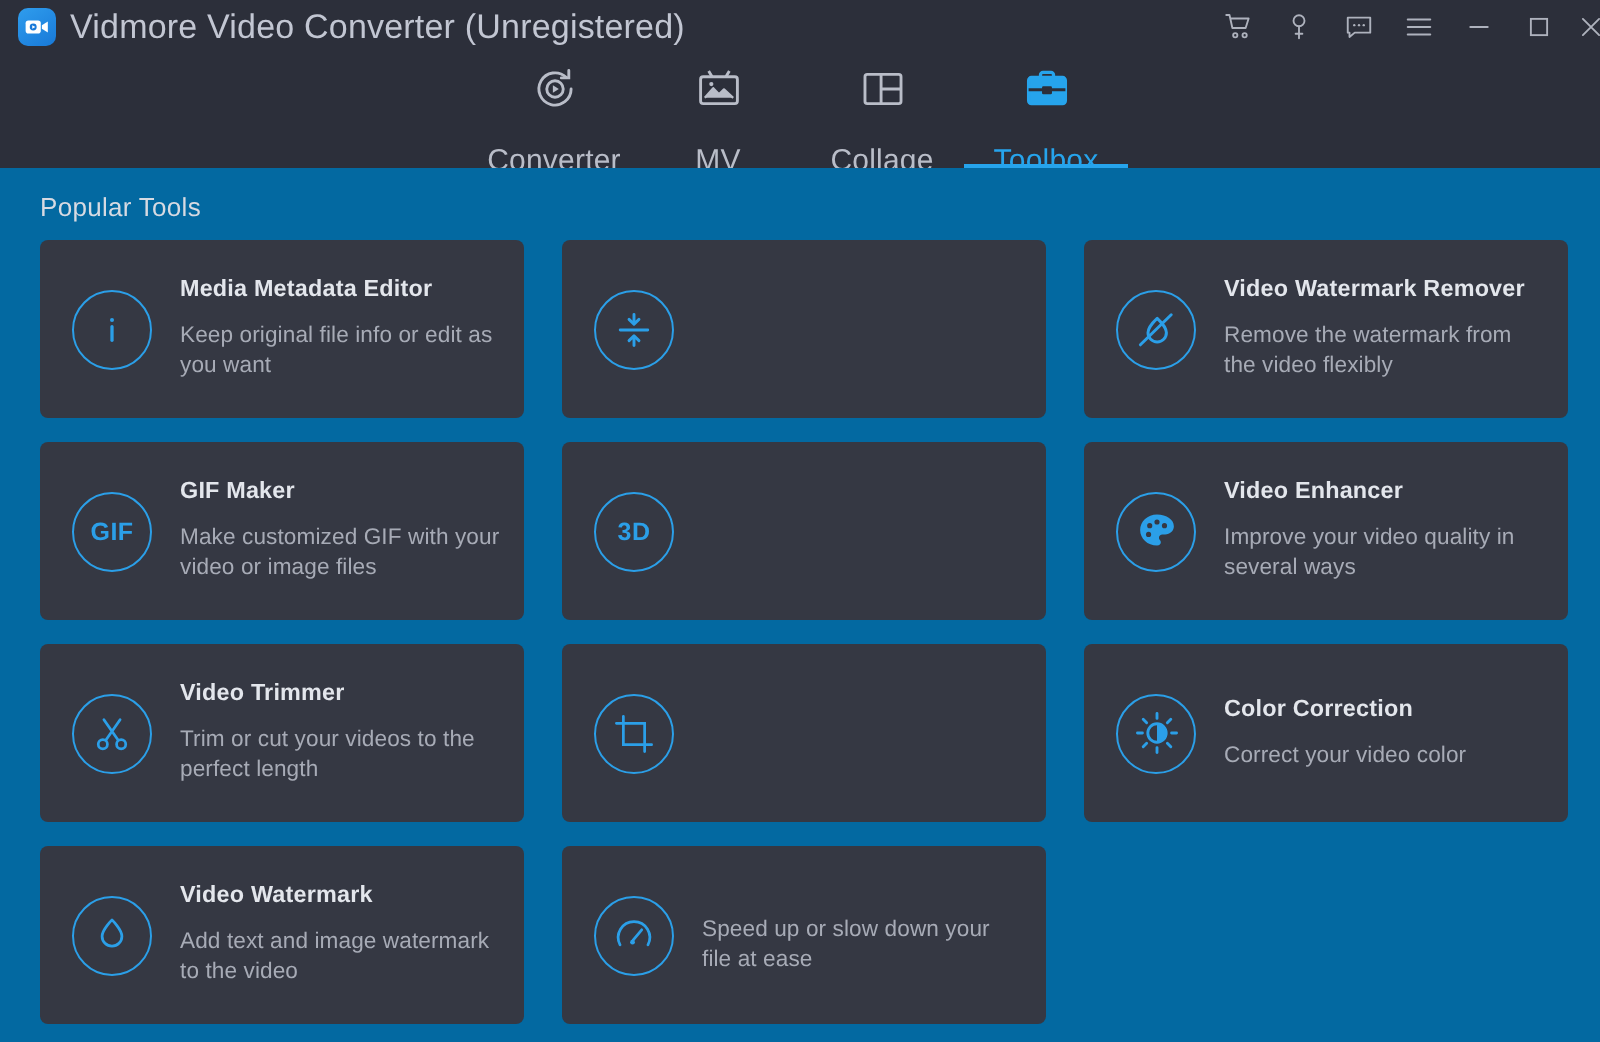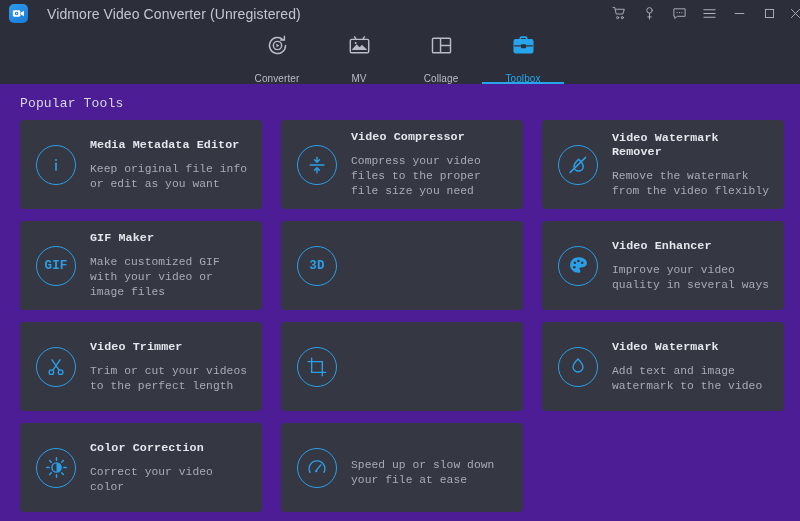--- a/index.html
+++ b/index.html
@@ -20,22 +20,22 @@
   }
   #app-logo {
     width: 19px; height: 19px; margin-left: 9px;
     border-radius: 5px;
     background: linear-gradient(145deg,#2f9ded,#1879d8);
     display: flex; align-items: center; justify-content: center;
     flex: none;
   }
   #app-logo svg { display:block; }
   #app-title {
-    margin-left: 19px;
-    font-size: 14px;
+    margin-left: 7px;
+    font-size: 17px;
     color: #c2c6d2;
     letter-spacing: .1px;
     white-space: nowrap;
   }
   #win-controls {
     margin-left: auto;
     display: flex; align-items: center;
     height: 27px;
   }
   .win-btn {
@@ -57,37 +57,36 @@
     width: 82px; height: 57px;
     display: flex; flex-direction: column;
     align-items: center; justify-content: flex-start;
     padding-top: 6px;
     position: relative;
     color: #b9bdc8;
   }
   .nav-tab .nav-icon { height: 26px; display:flex; align-items:center; justify-content:center; }
   .nav-tab .nav-icon svg { display:block; }
   .nav-label {
-    font-size: 10px;
+    font-size: 15px;
     margin-top: 16px;
     color: #b9bdc8;
     letter-spacing: .1px;
   }
   .nav-tab.active .nav-label { color: #26a4ec; text-align: right; }
   .nav-tab.active::after {
     content:""; position: absolute; left: 0; bottom: 0;
     width: 82px; height: 2px; background: #26a4ec;
   }
 
   
   #content {
     position: absolute; top: 84px; left: 0;
     width: 800px; height: 437px;
-    background: #4c1d95;
-    font-family: Liberation Mono, monospace;
+    background: #0369a1;
   }
   #section-title {
     position: absolute; left: 20px; top: 12px;
     font-size: 13px; color: #d7dae2;
     letter-spacing: .15px;
   }
 
   #tools-grid {
     position: absolute; left: 20px; top: 36px;
     width: 764px;
@@ -272,24 +271,20 @@
     </div>
 
     <div class="tool-card">
       <div class="tool-icon">
         <svg width="22" height="22" viewBox="0 0 24 24" fill="none" stroke="currentColor" stroke-width="1.6" stroke-linecap="round" stroke-linejoin="round">
           <path d="M4.5 12h15"></path>
           <path d="M12 3.5v5M9.3 6.2 12 8.9l2.7-2.7"></path>
           <path d="M12 20.5v-5M9.3 17.8 12 15.1l2.7 2.7"></path>
         </svg>
       </div>
-      <div class="tool-text">
-        <div class="tool-title">Video Compressor</div>
-        <div class="tool-desc">Compress your video files to the proper file size you need</div>
-      </div>
     </div>
 
     <div class="tool-card">
       <div class="tool-icon">
         <svg width="24" height="24" viewBox="0 0 24 24" fill="none" stroke="currentColor" stroke-width="1.5" stroke-linecap="round" stroke-linejoin="round">
           <path d="M12.6 6.2c0 0 4.6 4.2 4.6 7.2a4.6 4.6 0 0 1-9.2 0c0-3 4.6-7.2 4.6-7.2z"></path>
           <path d="M4.2 19.4 19.6 4.4"></path>
         </svg>
       </div>
       <div class="tool-text">
@@ -345,46 +340,46 @@
       <div class="tool-icon">
         <svg width="22" height="22" viewBox="0 0 24 24" fill="none" stroke="currentColor" stroke-width="1.5" stroke-linecap="round">
           <path d="M6.2 2.4v15.4h15.4"></path>
           <path d="M2.4 6.2h15.4v15.4"></path>
         </svg>
       </div>
     </div>
 
     <div class="tool-card">
       <div class="tool-icon">
-        <svg width="22" height="22" viewBox="0 0 24 24" fill="none" stroke="currentColor" stroke-width="1.5" stroke-linejoin="round">
-          <path d="M12 3.2c0 0 5.4 5.3 5.4 8.9a5.4 5.4 0 0 1-10.8 0c0-3.6 5.4-8.9 5.4-8.9z"></path>
-        </svg>
-      </div>
-      <div class="tool-text">
-        <div class="tool-title">Video Watermark</div>
-        <div class="tool-desc">Add text and image watermark to the video</div>
-      </div>
-    </div>
-
-    <div class="tool-card">
-      <div class="tool-icon">
         <svg width="23" height="23" viewBox="0 0 24 24" fill="none" stroke="currentColor" stroke-width="1.5" stroke-linecap="round">
           <path d="M12 7.2a4.8 4.8 0 0 1 0 9.6z" fill="currentColor" stroke="none"></path>
           <circle cx="12" cy="12" r="4.8"></circle>
           <path d="M12 1.8v2.6M12 19.6v2.6M22.2 12h-2.6M4.4 12H1.8M19.2 4.8 17.4 6.6M6.6 17.4l-1.8 1.8M19.2 19.2l-1.8-1.8M6.6 6.6 4.8 4.8"></path>
         </svg>
       </div>
       <div class="tool-text">
         <div class="tool-title">Color Correction</div>
         <div class="tool-desc">Correct your video color</div>
       </div>
     </div>
 
     <div class="tool-card">
       <div class="tool-icon">
+        <svg width="22" height="22" viewBox="0 0 24 24" fill="none" stroke="currentColor" stroke-width="1.5" stroke-linejoin="round">
+          <path d="M12 3.2c0 0 5.4 5.3 5.4 8.9a5.4 5.4 0 0 1-10.8 0c0-3.6 5.4-8.9 5.4-8.9z"></path>
+        </svg>
+      </div>
+      <div class="tool-text">
+        <div class="tool-title">Video Watermark</div>
+        <div class="tool-desc">Add text and image watermark to the video</div>
+      </div>
+    </div>
+
+    <div class="tool-card">
+      <div class="tool-icon">
         <svg width="22" height="22" viewBox="0 0 24 24" fill="none" stroke="currentColor" stroke-width="1.5" stroke-linecap="round">
           <path d="M4.4 16.8a8.6 8.6 0 1 1 15.2 0"></path>
           <path d="M16.2 8.6 11.4 14.4"></path>
           <circle cx="11.2" cy="15.4" r="1.3" fill="currentColor" stroke="none"></circle>
         </svg>
       </div>
       <div class="tool-text">
         <div class="tool-desc">Speed up or slow down your file at ease</div>
       </div>
     </div>

